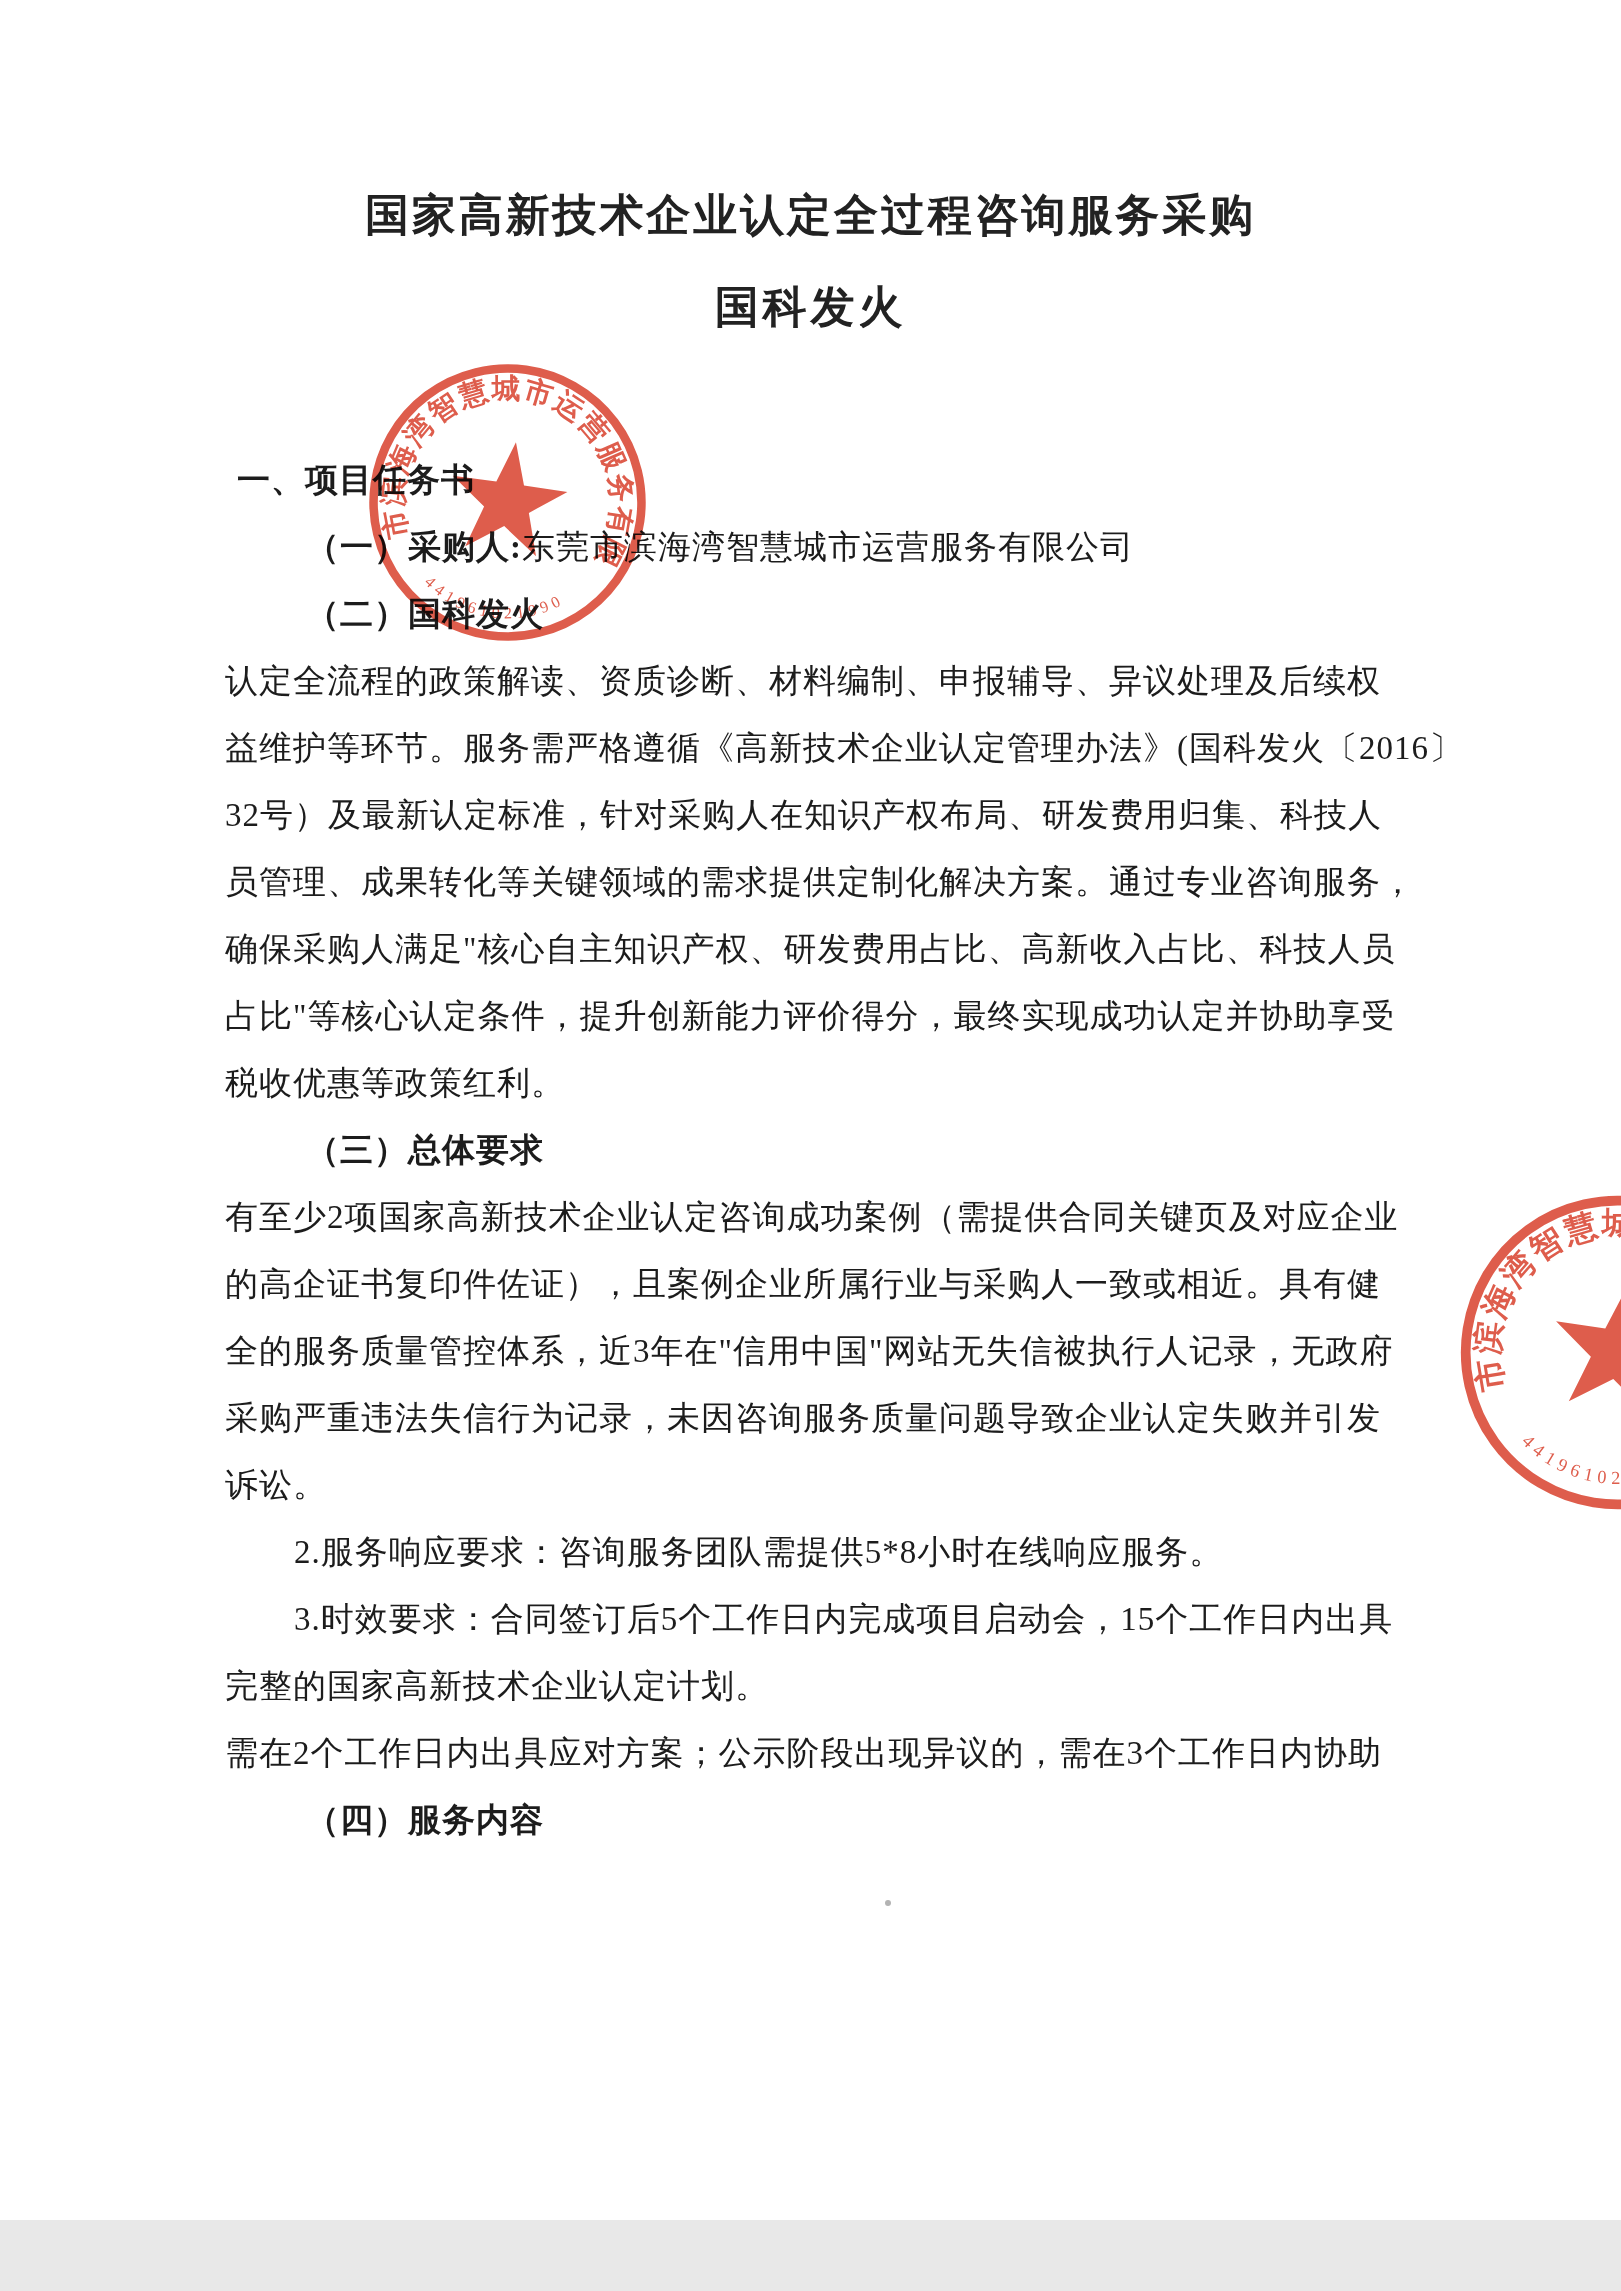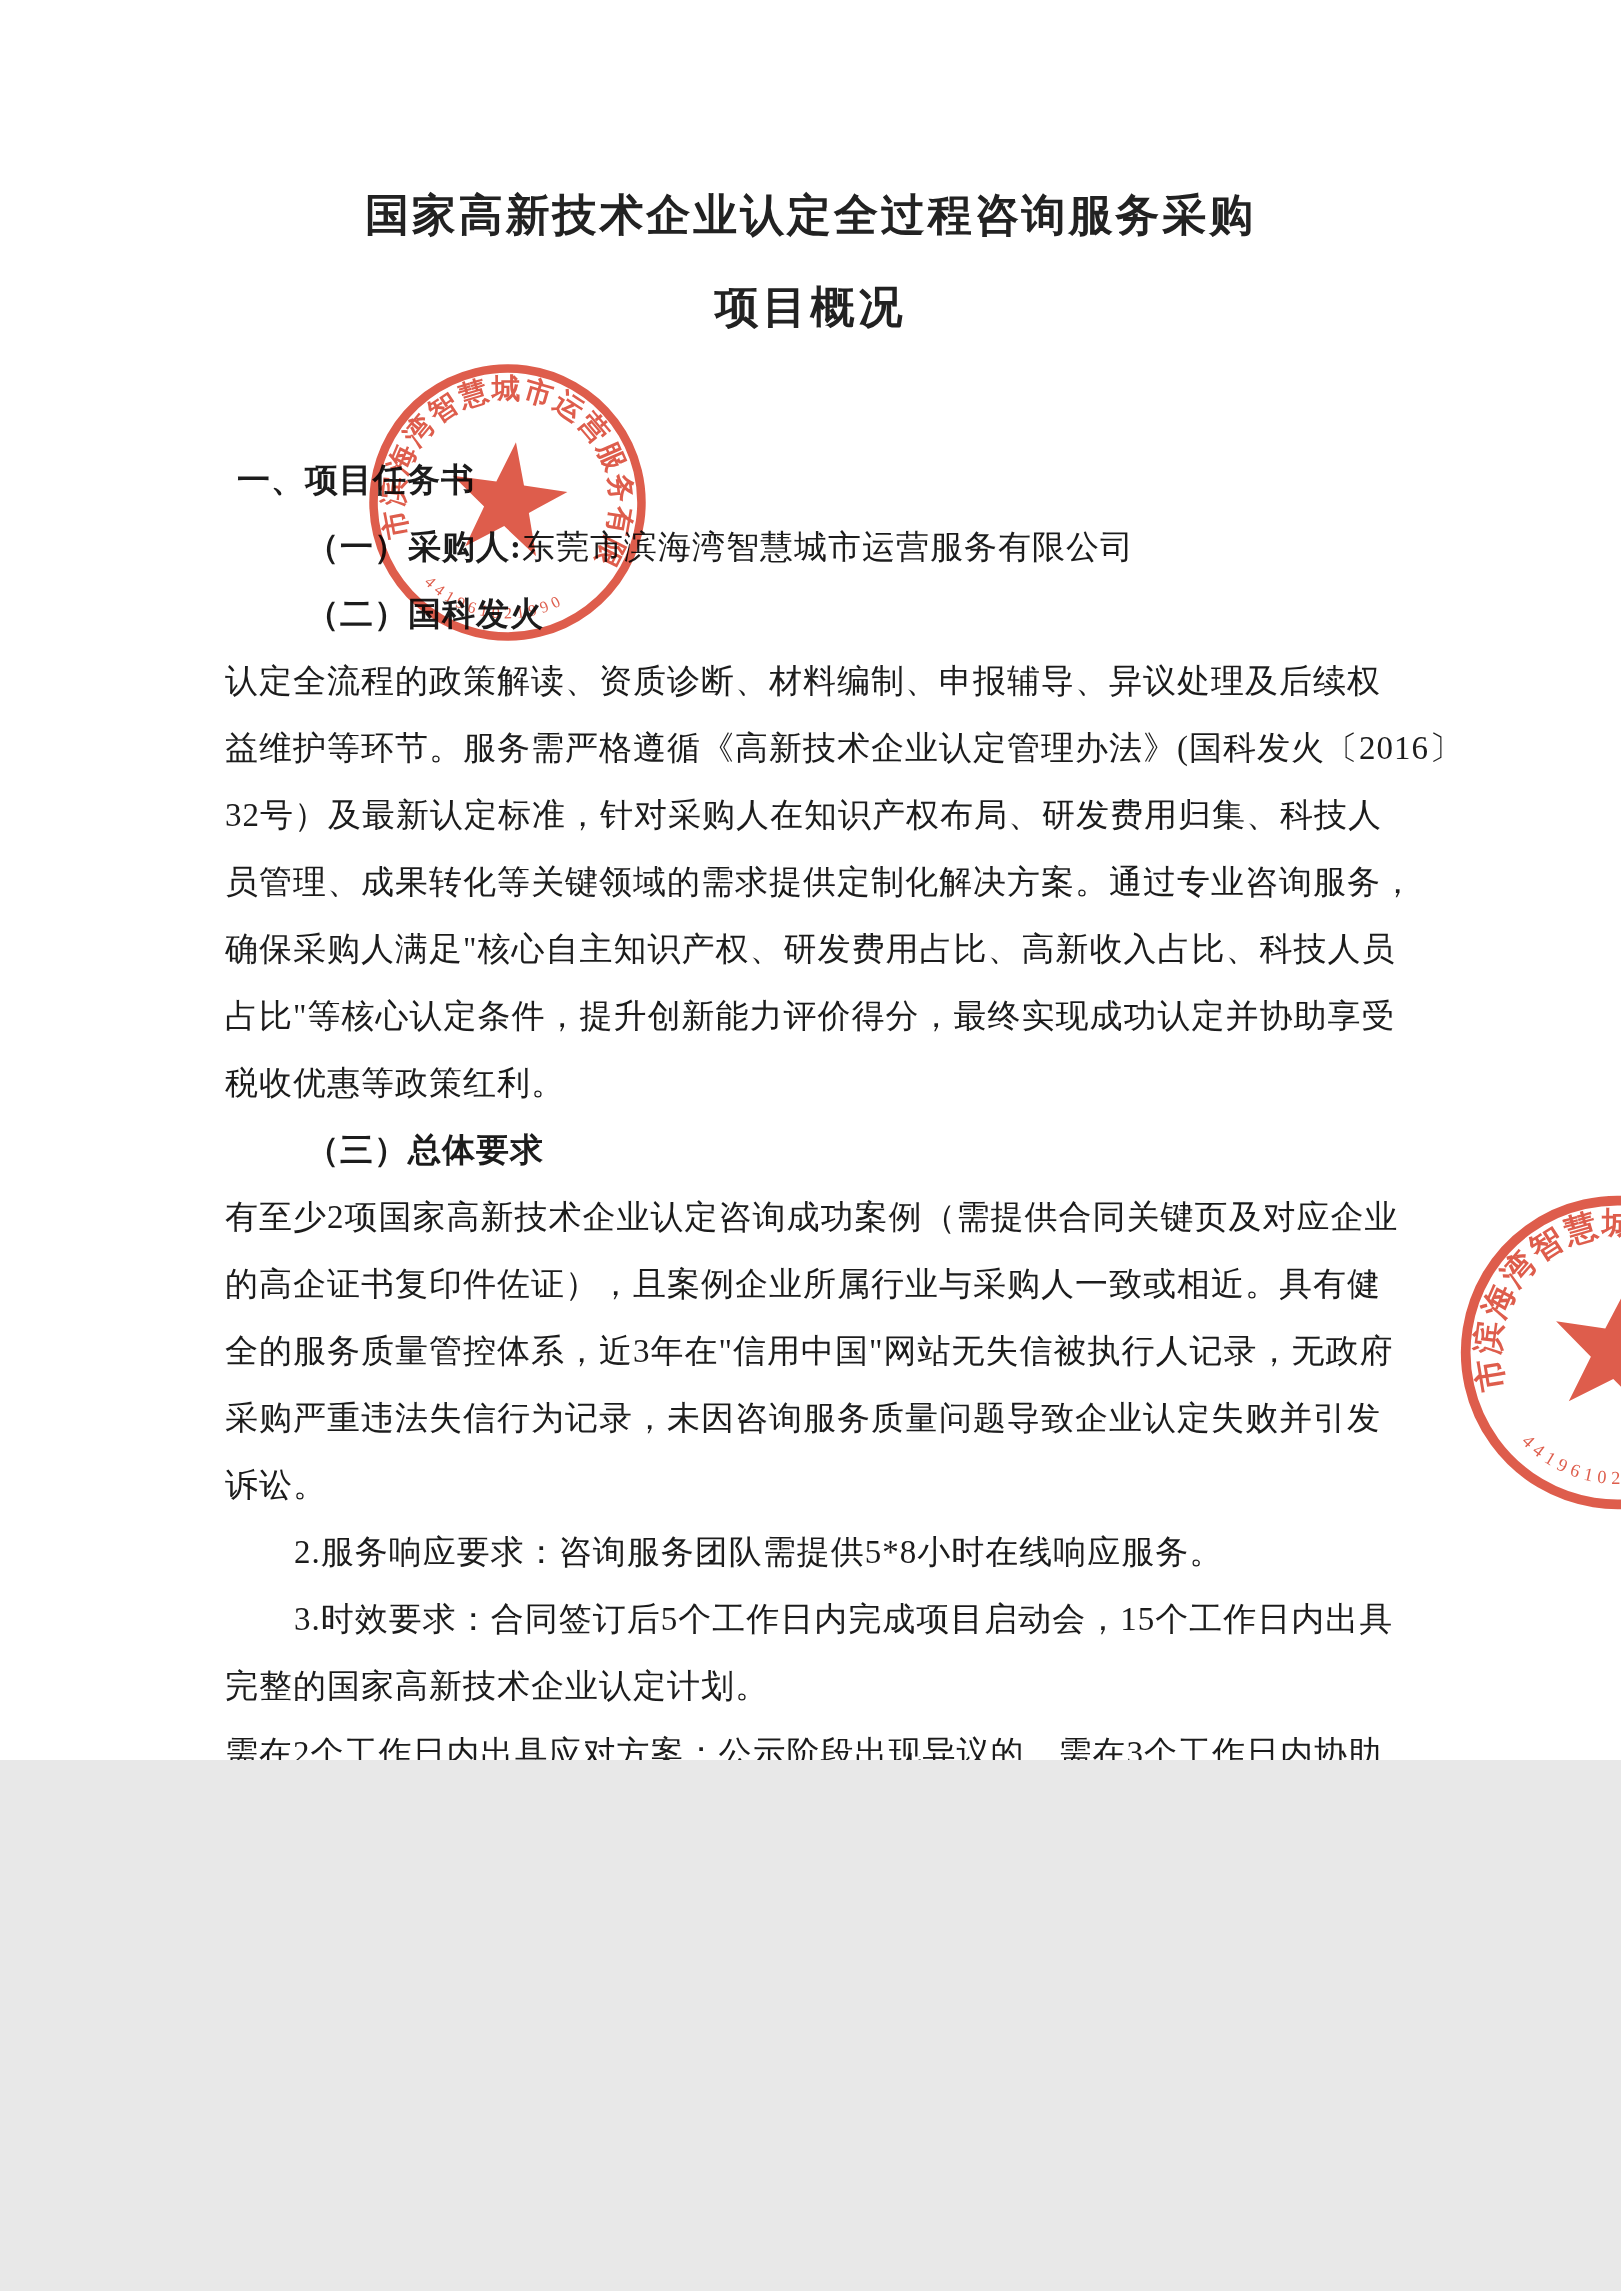--- a/index.html
+++ b/index.html
@@ -1,18 +1,18 @@
 <!DOCTYPE html>
 <html><head>
 <meta charset="utf-8">
 <style>
   html,body{margin:0;padding:0;background:#e8e8e8;}
   .page{
     position:relative;
-    width:1621px;height:1760px;
+    width:1621px;height:2220px;
     margin:0 auto;
     background:#ffffff;
     overflow:hidden;
     font-family:"Liberation Serif","DejaVu Serif",serif;
     color:#1c1c1c;
   }
   .title-block{margin-top:186px;text-align:center;}
   .title-line1{
     font-size:44px;font-weight:bold;letter-spacing:2.9px;
     margin:0;color:#222;
@@ -44,21 +44,21 @@
     border-radius:50%;background:#8a8a8a;opacity:.65;
   }
 </style>
 </head>
 <body>
 
 <div class="page">
 
   <div class="title-block">
     <div class="title-line1">国家高新技术企业认定全过程咨询服务采购</div>
-    <div class="title-line2">项目概况</div>
+    <div class="title-line2">国科发火</div>
   </div>
 
   <div class="content">
     <div class="line bold">一、项目任务书</div>
 
     <div class="line indent"><span class="bold">（一）采购人:</span><span>东莞市滨海湾智慧城市运营服务有限公司</span></div>
 
     <div class="line indent bold">（二）国科发火</div>
 
     <div class="line">认定全流程的政策解读、资质诊断、材料编制、申报辅导、异议处理及后续权</div>

